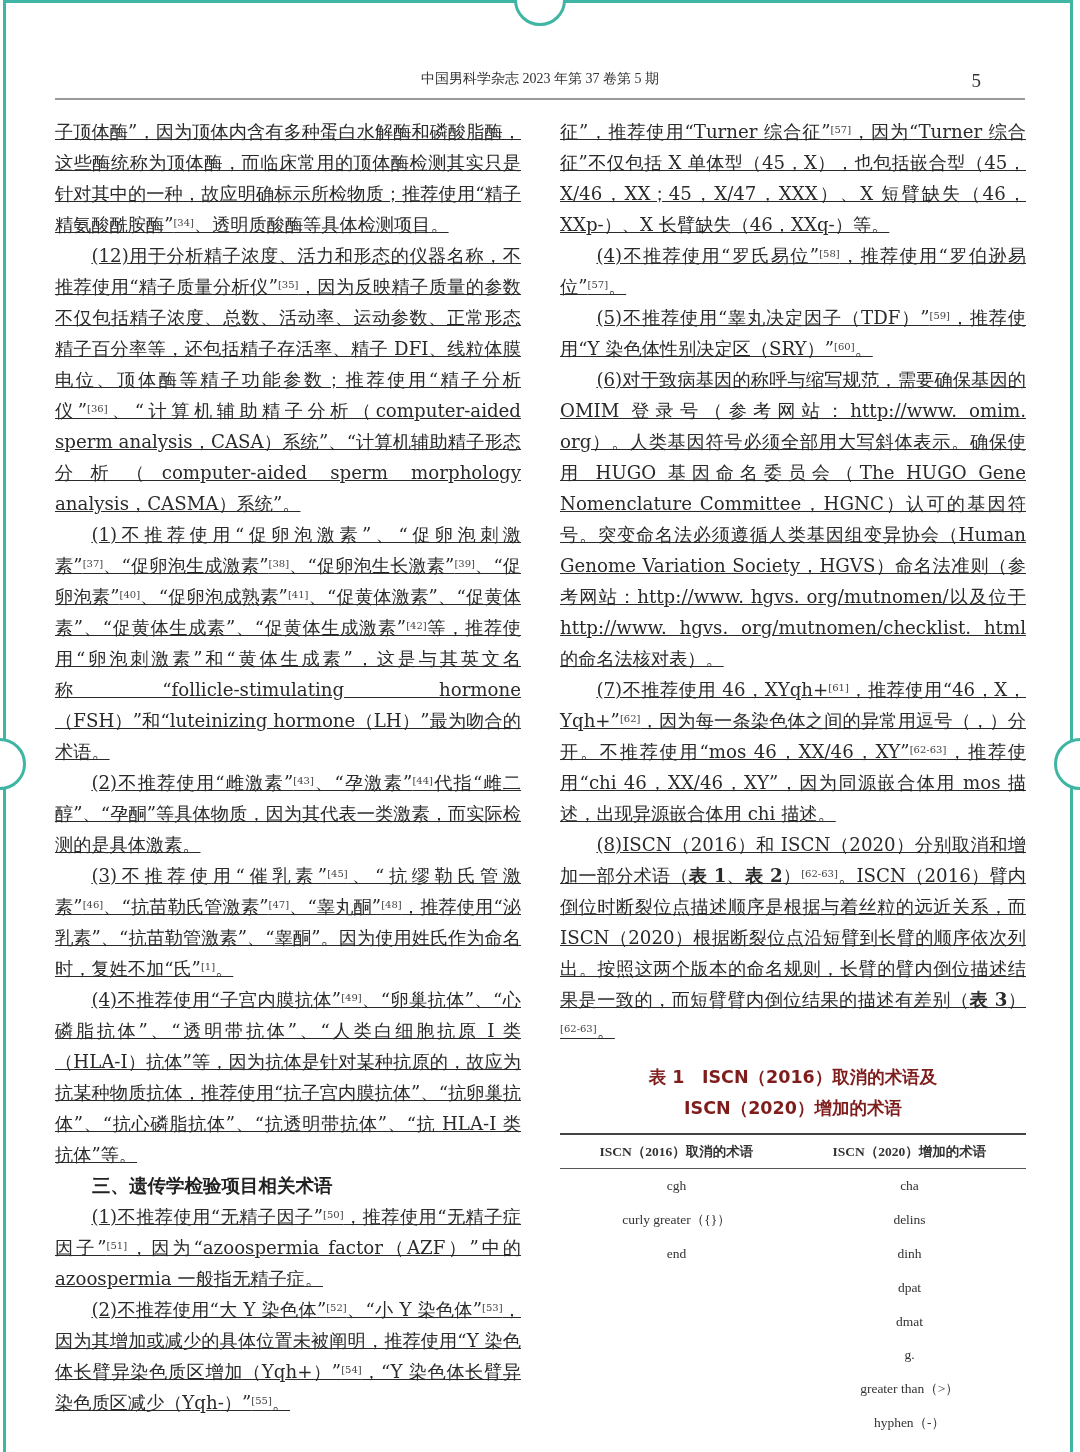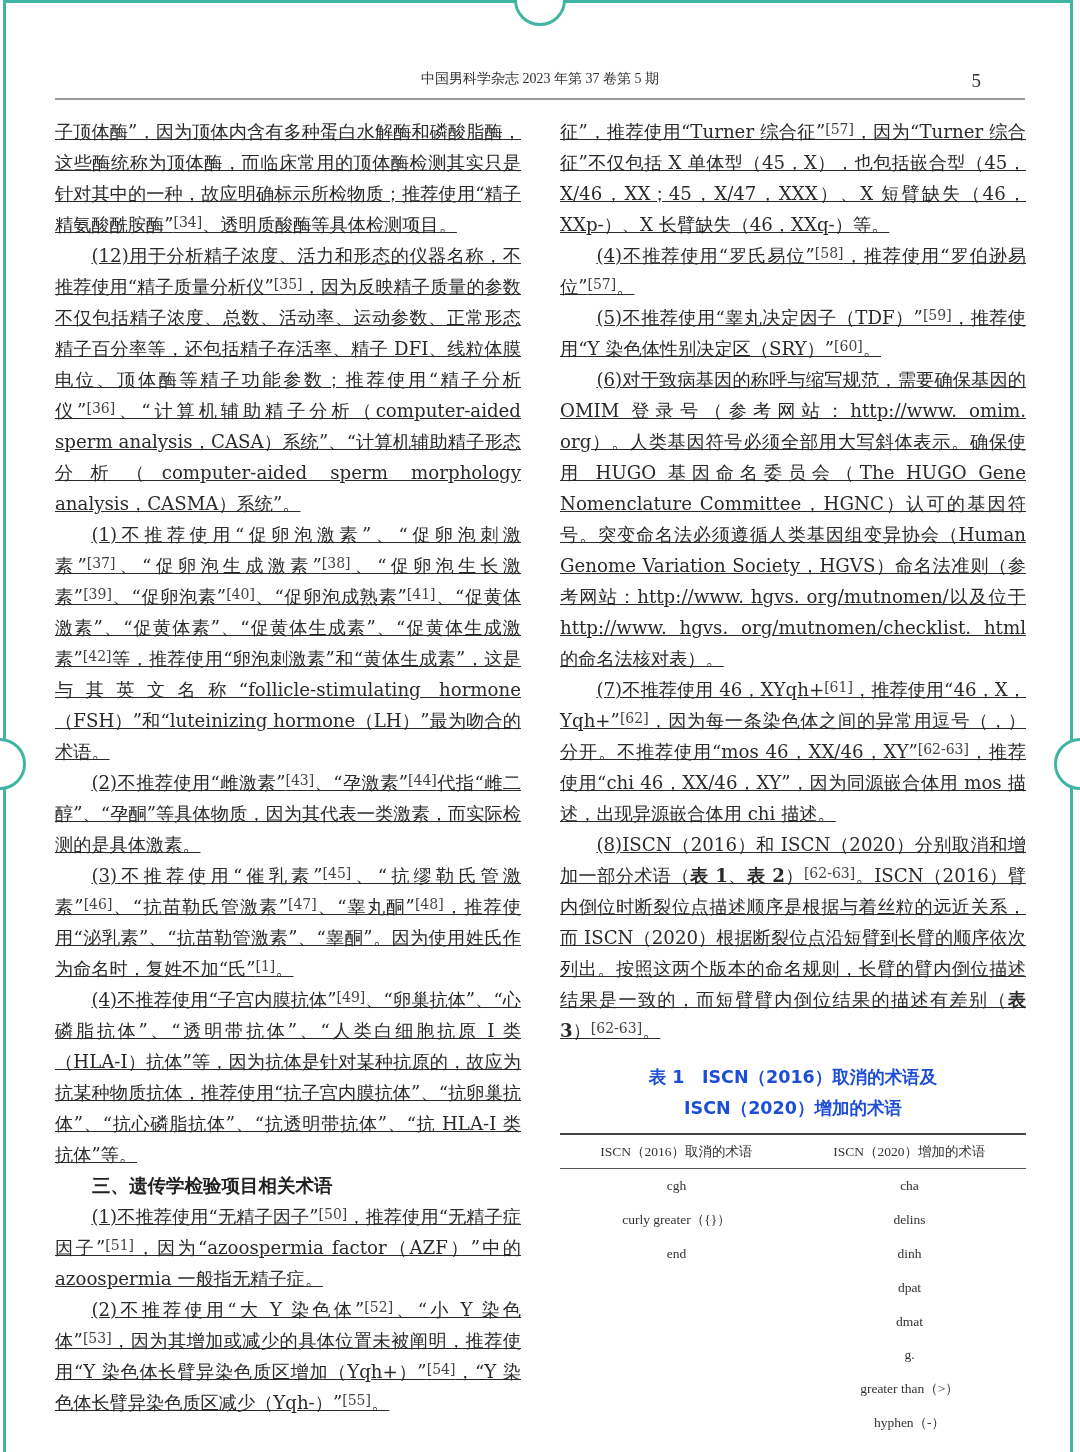--- a/index.html
+++ b/index.html
@@ -12,25 +12,25 @@
   .notch.right { left:1054px; top:738px; width:52px; height:52px; }
   .running-head { position:absolute; left:55px; top:68px; width:970px; height:30px; border-bottom:2px solid #9a9a9a; }
   .running-title { position:absolute; left:0; width:100%; text-align:center; top:2px; font-family:"Liberation Serif",serif; font-size:14px; color:#333; }
   .page-num { position:absolute; right:44px; top:2px; font-family:"Liberation Serif",serif; font-size:19px; color:#333; }
   .col { position:absolute; top:116px; width:466px; font-size:18.2px; line-height:31px; text-align:justify; }
   .col.left { left:55px; }
   .col.right { left:560px; }
   .col p { margin:0;text-decoration:underline; }
   .col p.indent { text-indent:2em; }
   .col h3 { margin:0; font-size:18.5px; line-height:31px; font-weight:bold; font-family:"DejaVu Sans","Liberation Sans",sans-serif; padding-left:2em; color:#222; }
-  sup.ref { font-size:14px; vertical-align:top; position:relative; top:-2px; color:#444; }
+  sup.ref { font-size:10px; vertical-align:top; position:relative; top:-2px; color:#444; }
   b.tref { font-weight:bold; }
-  .table-caption { text-align:center; font-weight:bold; font-family:"DejaVu Sans","Liberation Sans",sans-serif; font-size:17.5px; line-height:31px; margin-top:16px; color:#1d4ed8; }
+  .table-caption { text-align:center; font-weight:bold; font-family:"DejaVu Sans","Liberation Sans",sans-serif; font-size:17.5px; line-height:31px; margin-top:16px; color:#7f1d1d; }
   table.iscn { width:466px; border-collapse:collapse; margin-top:9px; font-size:13.5px; font-family:"Liberation Serif",serif; }
-  table.iscn thead th { font-weight:normal; border-top:2px solid #444; border-bottom:1px solid #555; height:30px; text-align:center; color:#333; }
+  table.iscn thead th { font-weight:bold; border-top:2px solid #444; border-bottom:1px solid #555; height:30px; text-align:center; color:#333; }
   table.iscn td { text-align:center; height:31.8px; width:50%; color:#333; }
   table.iscn tbody tr:last-child td { border-bottom:2px solid #444; }
 </style>
 </head>
 <body>
 
 <div class="frame"></div>
 <div class="notch top"></div>
 <div class="notch left"></div>
 <div class="notch right"></div>

